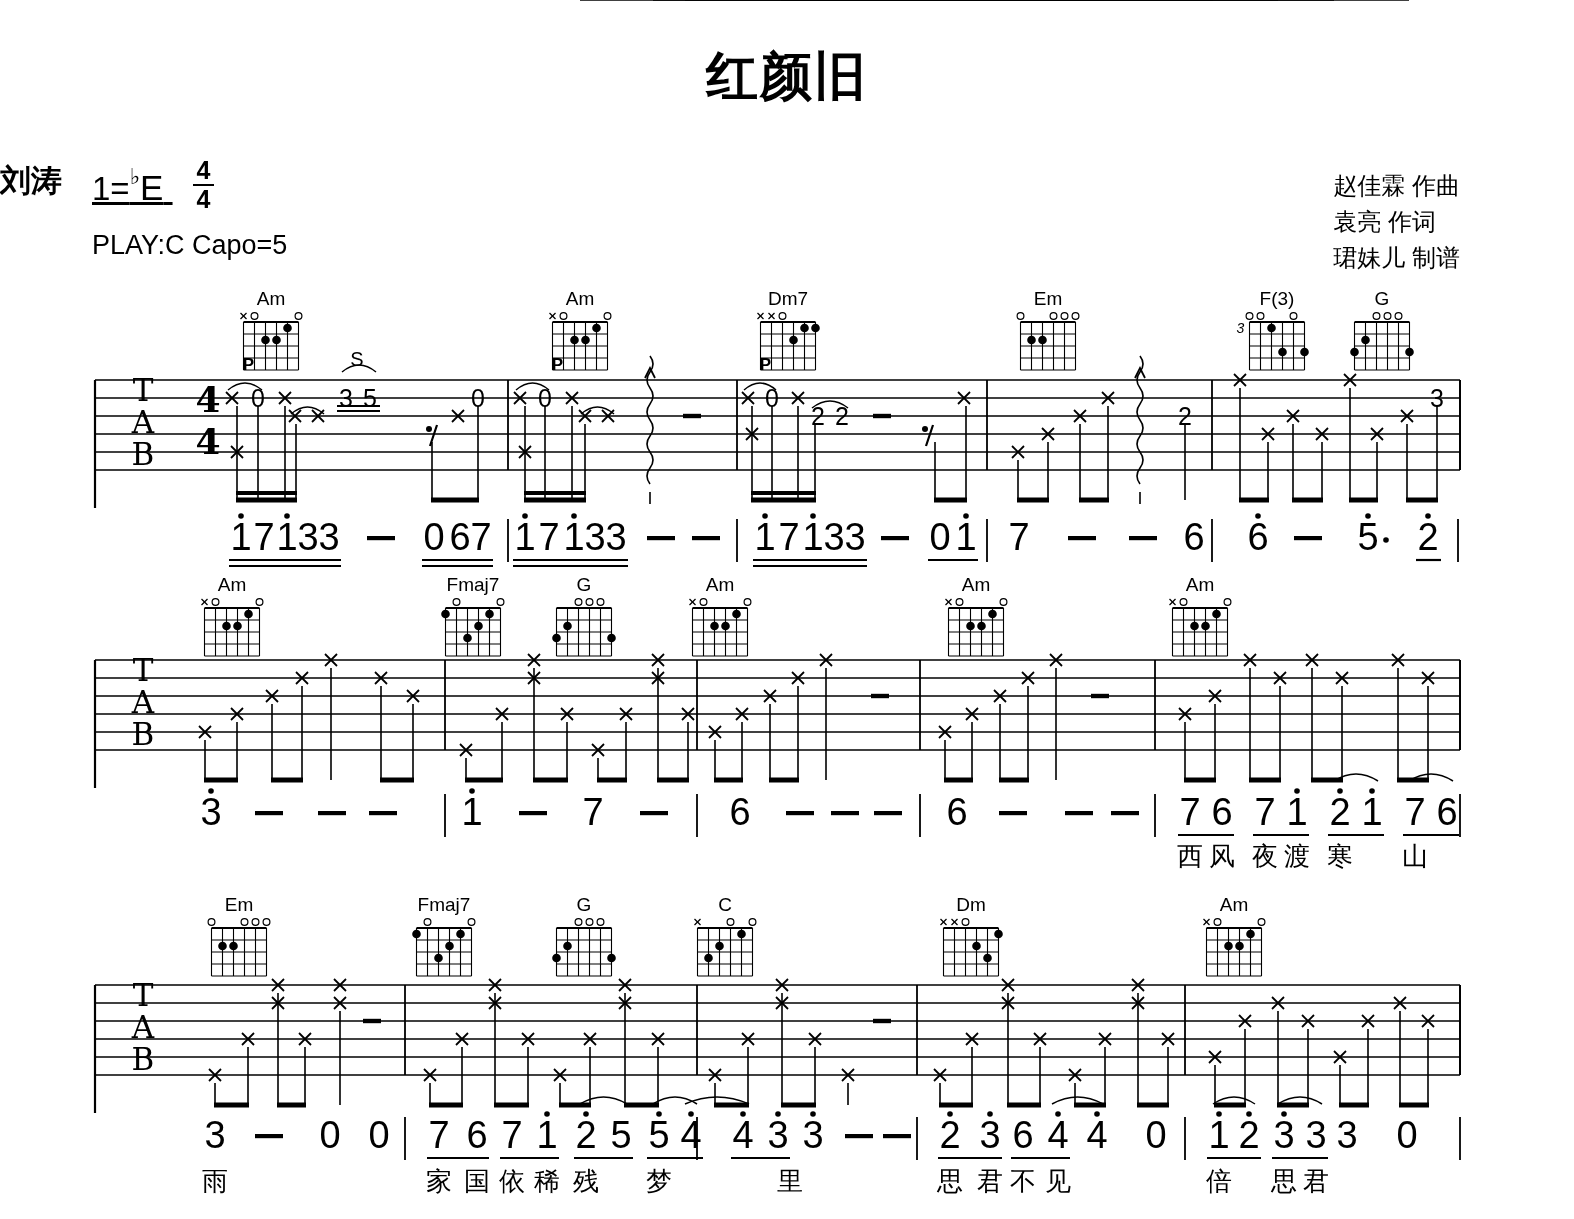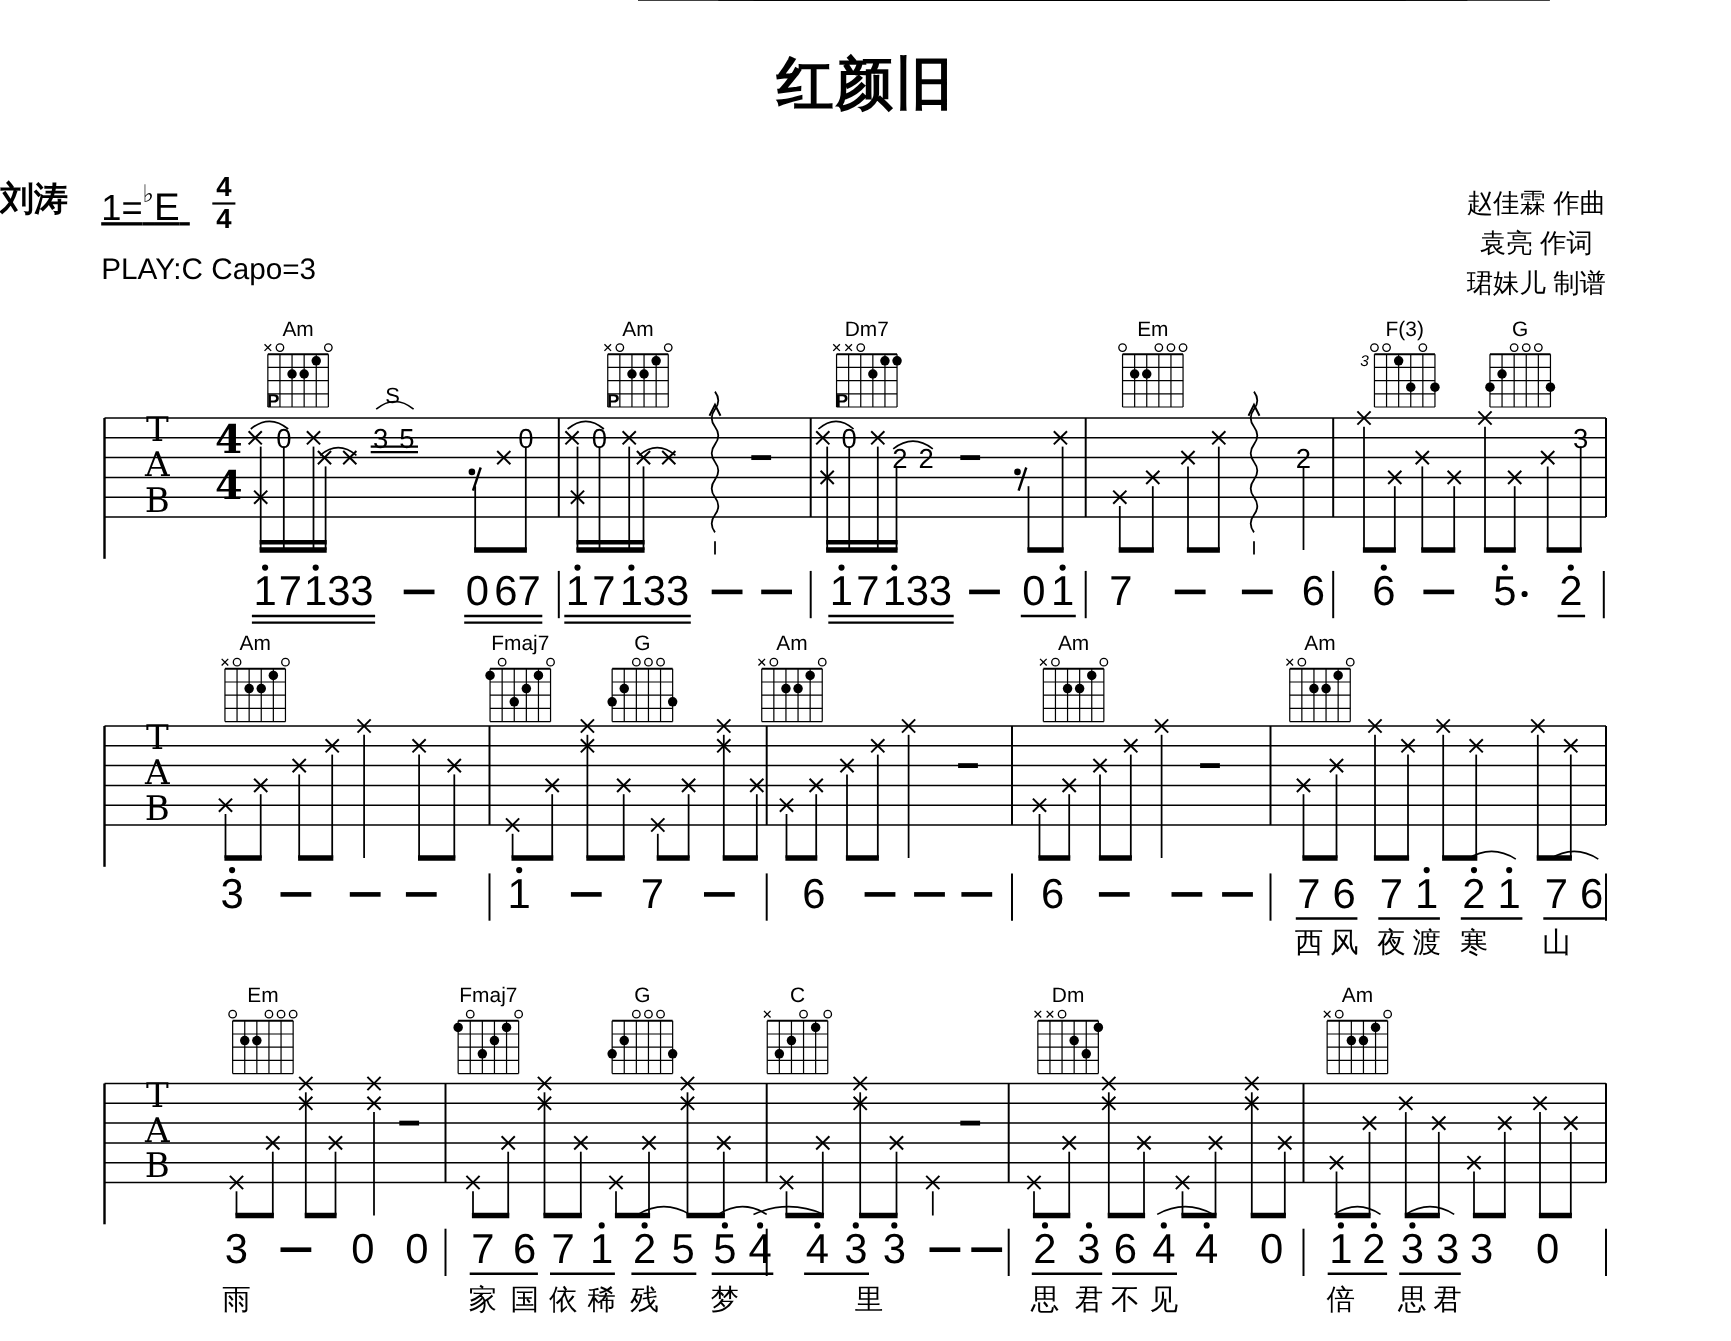--- a/index.html
+++ b/index.html
@@ -9,36 +9,36 @@
   .hdr{position:absolute;white-space:nowrap;color:#000;}
   #title{left:0;top:42px;width:100%;text-align:center;font-size:52px;font-weight:700;letter-spacing:2px;}
   #subtitle{left:0;top:112px;width:100%;text-align:left;font-size:31px;font-weight:600;margin-top:48px;}
   #keysig{left:92px;top:163px;font-size:33px;text-decoration:underline;}
   #keysig sup{font-size:22px;font-family:"DejaVu Sans",sans-serif;position:relative;top:-4px;}
   #keysig .kletter{font-size:35px;}
   .frac{display:inline-block;vertical-align:middle;margin-left:20px;text-align:center;line-height:1;position:relative;top:-6px;}
   .frac .num,.frac .den{display:block;font-size:25px;font-weight:700;padding:1px 4px;}
   .frac .num{border-bottom:2.5px solid #000;}
   #playinfo{left:92px;top:230px;font-size:27px;}
-  #credits{right:114px;top:168px;text-align:center;font-size:24px;line-height:36px;}
+  #credits{right:114px;top:168px;text-align:left;font-size:24px;line-height:36px;}
 </style>
 </head>
 <body>
 
 <div id="page">
   <div id="title" class="hdr">红颜旧</div>
   <div id="subtitle" class="hdr">刘涛</div>
   <div id="keysig" class="hdr">
     <span>1=</span><sup>♭</sup><span class="kletter">E</span>
     <span class="frac">
       <span class="num">4</span>
       <span class="den">4</span>
     </span>
   </div>
-  <div id="playinfo" class="hdr">PLAY:C Capo=3</div>
+  <div id="playinfo" class="hdr">PLAY:C Capo=5</div>
   <div id="credits" class="hdr">
     <div>赵佳霖 作曲</div>
     <div>袁亮 作词</div>
     <div>珺妹儿 制谱</div>
   </div>
   <svg id="score" width="1574" height="1219" viewBox="0 0 1574 1219">
       <g>
         <line x1="95" y1="380" x2="1460" y2="380" stroke="#000000" stroke-width="1.4"></line>
         <line x1="95" y1="398" x2="1460" y2="398" stroke="#000000" stroke-width="1.4"></line>
         <line x1="95" y1="416" x2="1460" y2="416" stroke="#000000" stroke-width="1.4"></line>

